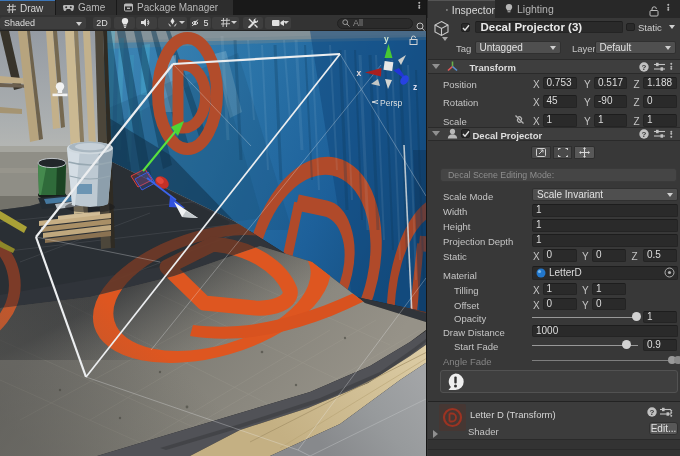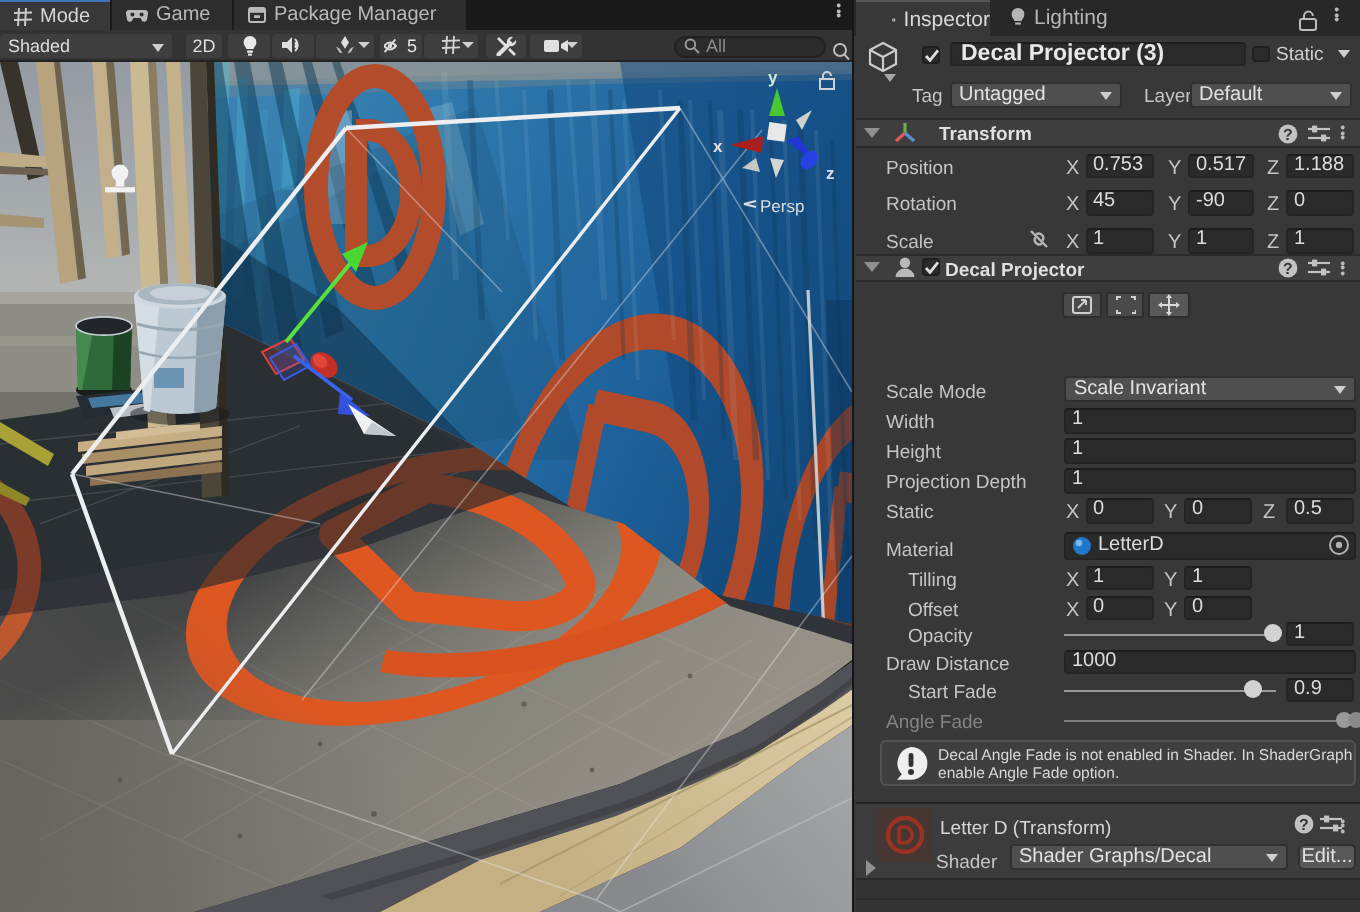--- a/index.html
+++ b/index.html
@@ -31,21 +31,21 @@
     <div id="stabbar" class="abs"></div>
     <div class="stab" style="left:0;width:55px;background:#383838;border-top:1px solid #3c76b8;">
       <svg width="9" height="9" viewBox="0 0 9 9">
           <g stroke="#c9c9c9" stroke-width="1">
             <line x1="2.5" y1="0" x2="2" y2="9"></line>
             <line x1="6" y1="0" x2="5.5" y2="9"></line>
             <line x1="0" y1="2.5" x2="9" y2="2.2"></line>
             <line x1="0" y1="6" x2="9" y2="5.7"></line>
           </g>
         </svg>
-      <span>Mode</span>
+      <span>Draw</span>
     </div>
     <div class="stab" style="left:56px;width:60px;background:#2d2d2d;color:#b9b9b9;">
       <svg width="11" height="8" viewBox="0 0 11 8">
           <path d="M1.5 1 h8 a1.5 1.5 0 0 1 1.5 1.7 l-.5 3 a1.4 1.4 0 0 1 -2.6 .5 l-.6-1.2 h-3.6 l-.6 1.2 a1.4 1.4 0 0 1 -2.6-.5 l-.5-3 A1.5 1.5 0 0 1 1.5 1 Z" fill="#b9b9b9"></path>
           <circle cx="3.2" cy="3.2" r="1" fill="#2d2d2d"></circle>
           <circle cx="7.8" cy="3.2" r="1" fill="#2d2d2d"></circle>
         </svg>
       <span>Game</span>
     </div>
     <div class="stab" style="left:117px;width:116px;background:#2d2d2d;color:#b9b9b9;">
@@ -565,20 +565,21 @@
         </g>
       </svg>
     <svg class="abs" style="left:152px;top:147px;" width="11" height="11" viewBox="0 0 11 11">
         <g stroke="#d8d8d8" stroke-width="1">
           <line x1="5.5" y1="1" x2="5.5" y2="10"></line>
           <line x1="1" y1="5.5" x2="10" y2="5.5"></line>
         </g>
         <path d="M5.5 0 l1.5 2 h-3Z M5.5 11 l1.5 -2 h-3Z M0 5.5 l2 -1.5 v3Z M11 5.5 l-2 -1.5 v3Z" fill="#d8d8d8"></path>
       </svg>
 
+    <div class="abs" style="left:13px;top:167.5px;width:237px;height:14px;background:#454545;border:1px solid #3a3a3a;border-radius:3px;color:#8e8e8e;font-size:8.8px;display:flex;align-items:center;padding-left:7px;">Decal Scene Editing Mode:</div>
 
     <div class="lbl" style="left:16px;top:190.5px;">Scale Mode</div>
     <div class="drop" style="left:105px;top:188px;width:146px;height:12.5px;">Scale Invariant<span class="arr"></span></div>
     <div class="lbl" style="left:16px;top:205.5px;">Width</div>
     <div class="field" style="left:105px;top:204px;width:146px;height:12.5px;">1</div>
     <div class="lbl" style="left:16px;top:220.5px;">Height</div>
     <div class="field" style="left:105px;top:219px;width:146px;height:12.5px;">1</div>
     <div class="lbl" style="left:16px;top:235.5px;">Projection Depth</div>
     <div class="field" style="left:105px;top:234px;width:146px;height:12.5px;">1</div>
     <div class="lbl" style="left:16px;top:250.5px;">Static</div>
@@ -624,21 +625,20 @@
     <div class="abs" style="left:105px;top:360px;width:140px;height:1px;background:#7e7e7e;"></div>
     <div class="abs" style="left:241px;top:356px;width:8px;height:8px;border-radius:50%;background:#9a9a9a;"></div>
     <div class="abs" style="left:247px;top:356px;width:8px;height:8px;border-radius:50%;background:#8a8a8a;"></div>
 
     <div class="abs" style="left:13px;top:369.5px;width:238px;height:23.5px;background:#3f3f3f;border:1px solid #525252;border-radius:3px;"></div>
     <svg class="abs" style="left:19px;top:372.5px;" width="19" height="18" viewBox="0 0 19 18">
         <path d="M9.5 0.5 a8.2 8.2 0 0 1 0 16.4 h-7 l2.4-2.8 A8.2 8.2 0 0 1 9.5 0.5Z" fill="#efefef"></path>
         <rect x="8.3" y="3.5" width="2.4" height="7" rx="1" fill="#333"></rect>
         <circle cx="9.5" cy="13" r="1.5" fill="#333"></circle>
       </svg>
-    <div class="abs" style="left:42px;top:373px;width:212px;color:#d8d8d8;font-size:7.8px;line-height:9.2px;">Decal Angle Fade is not enabled in Shader. In ShaderGraph enable Angle Fade option.</div>
 
     <div class="abs" style="left:1px;top:401px;width:253px;height:39px;background:#3c3c3c;border-top:1px solid #232323;border-bottom:1px solid #2a2a2a;"></div>
     <div class="abs" style="left:12px;top:404px;width:27px;height:27px;background:#463733;border-radius:2px;"></div>
     <svg class="abs" style="left:15px;top:407px;" width="21" height="21" viewBox="0 0 21 21">
         <circle cx="10.5" cy="10.5" r="8.5" fill="none" stroke="#9c3322" stroke-width="2.2"></circle>
         <path d="M7.5 6.5 v8 M7.5 6.5 h2.5 a4 4 0 0 1 0 8 h-2.5" fill="none" stroke="#9c3322" stroke-width="1.8"></path>
       </svg>
     <div class="lbl" style="left:43px;top:409px;color:#d5d5d5;">Letter D (Transform)</div>
     <svg class="abs" style="left:220px;top:407px;" width="10" height="10" viewBox="0 0 10 10">
         <circle cx="5" cy="5" r="4.7" fill="#c2c2c2"></circle>
@@ -647,19 +647,18 @@
     <svg class="abs" style="left:233px;top:407px;" width="11" height="10" viewBox="0 0 11 10">
         <g stroke="#c2c2c2" stroke-width="1.1">
           <line x1="0" y1="2.5" x2="11" y2="2.5"></line>
           <line x1="0" y1="7" x2="11" y2="7"></line>
         </g>
         <rect x="2" y="0.8" width="2.6" height="3.4" fill="#c2c2c2"></rect>
         <rect x="6.5" y="5.3" width="2.6" height="3.4" fill="#c2c2c2"></rect>
       </svg>
     <div class="kebab" style="left:243px;top:409.5px;">●<br>●<br>●</div>
     <div class="lbl" style="left:41px;top:425.5px;">Shader</div>
-    <div class="drop" style="left:77.5px;top:422px;width:139px;height:13px;">Shader Graphs/Decal<span class="arr"></span></div>
     <div class="abs" style="left:222px;top:422px;width:29px;height:13px;background:#585858;border:1px solid #303030;border-radius:3px;color:#e2e2e2;font-size:10px;display:flex;align-items:center;justify-content:center;">Edit...</div>
     <div class="abs" style="left:5.5px;top:429.5px;width:0;height:0;border-top:4px solid transparent;border-bottom:4px solid transparent;border-left:5px solid #909090;"></div>
     <div class="abs" style="left:1px;top:440px;width:253px;height:16px;background:#333333;"></div>
     <div class="abs" style="left:1px;top:449px;width:253px;height:1px;background:#2a2a2a;"></div>
   </div>
 </div>
 
 </body></html>

